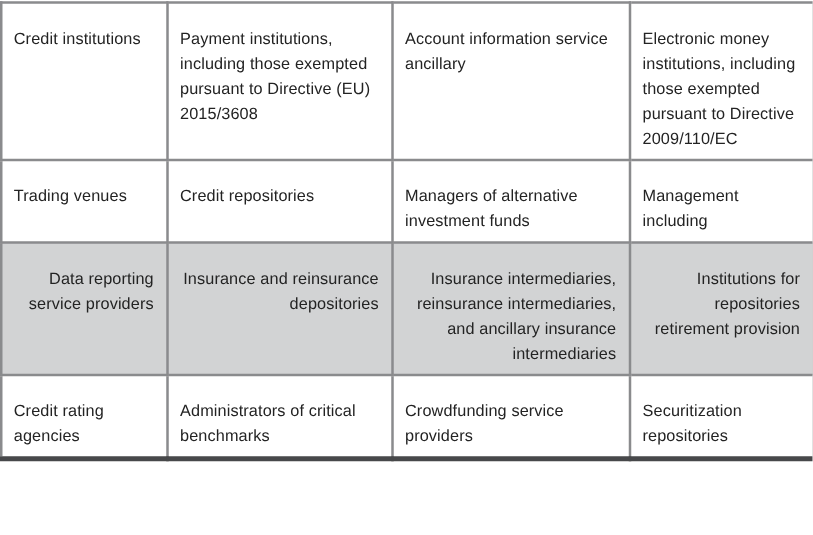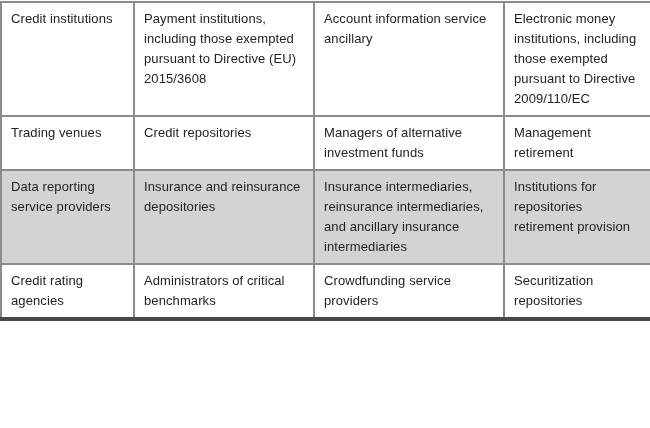--- a/index.html
+++ b/index.html
@@ -27,33 +27,33 @@
     border-left:2px solid var(--c-border);
     border-right:2px solid var(--c-border);
   }
   col.c1{width:133px;}
   col.c2{width:180px;}
   col.c3{width:190px;}
   col.c4{width:147px;}
   td.cell{
     border:2px solid var(--c-border);
     vertical-align:top;
-    padding:6px 10px 6px 9px;
+    padding:18px 10px 6px 9px;
     font-size:13px;
     line-height:20px;
     color:var(--c-text);
     background:var(--c-row);
     letter-spacing:0.1px;
     margin-left:11px;
   }
   tr.alt td.cell{background:var(--c-row-alt);}
   tr.r1{height:101px;}
   tr.r2{height:129px;}
   tr.r3{height:51px;}
-  tr.r4{height:90px;}
+  tr.r4{height:90px;text-align:right;}
   tr.r5{height:48px;}
 </style>
 </head>
 <body>
 
 <table class="entities">
   <colgroup>
     <col class="c1">
       <col class="c2">
       <col class="c3">
@@ -63,21 +63,21 @@
     <tr class="r1">
       <td class="cell">Credit institutions</td>
       <td class="cell">Payment institutions, including those exempted pursuant to Directive (EU) 2015/3608</td>
       <td class="cell">Account information service ancillary</td>
       <td class="cell">Electronic money institutions, including those exempted pursuant to Directive 2009/110/EC</td>
     </tr>
     <tr class="r3">
       <td class="cell">Trading venues</td>
       <td class="cell">Credit repositories</td>
       <td class="cell">Managers of alternative investment funds</td>
-      <td class="cell">Management retirement</td>
+      <td class="cell">Management including</td>
     </tr>
     <tr class="r4 alt">
       <td class="cell">Data reporting service providers</td>
       <td class="cell">Insurance and reinsurance depositories</td>
       <td class="cell">Insurance intermediaries, reinsurance intermediaries, and ancillary insurance intermediaries</td>
       <td class="cell">Institutions for repositories retirement provision</td>
     </tr>
     <tr class="r5">
       <td class="cell">Credit rating agencies</td>
       <td class="cell">Administrators of critical benchmarks</td>

